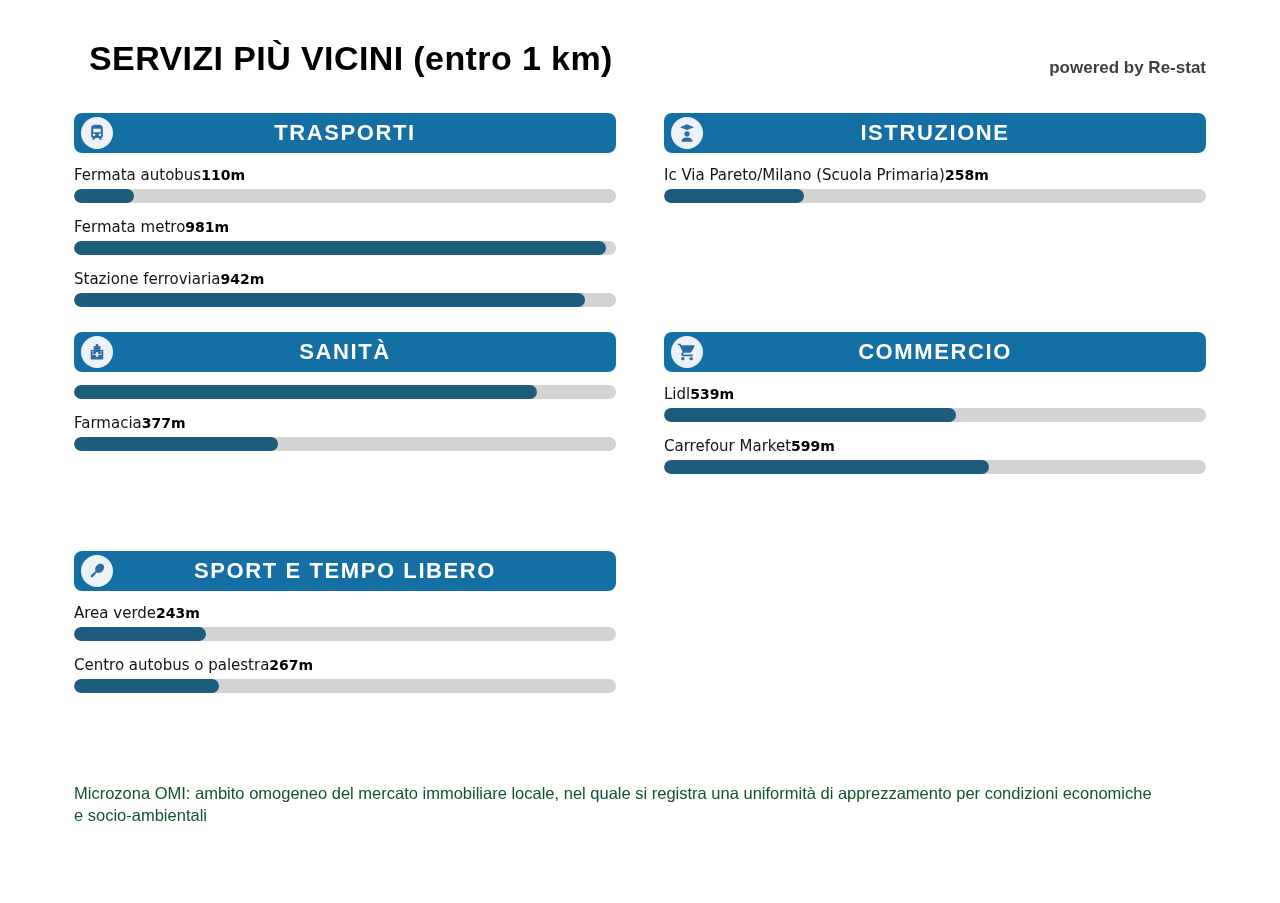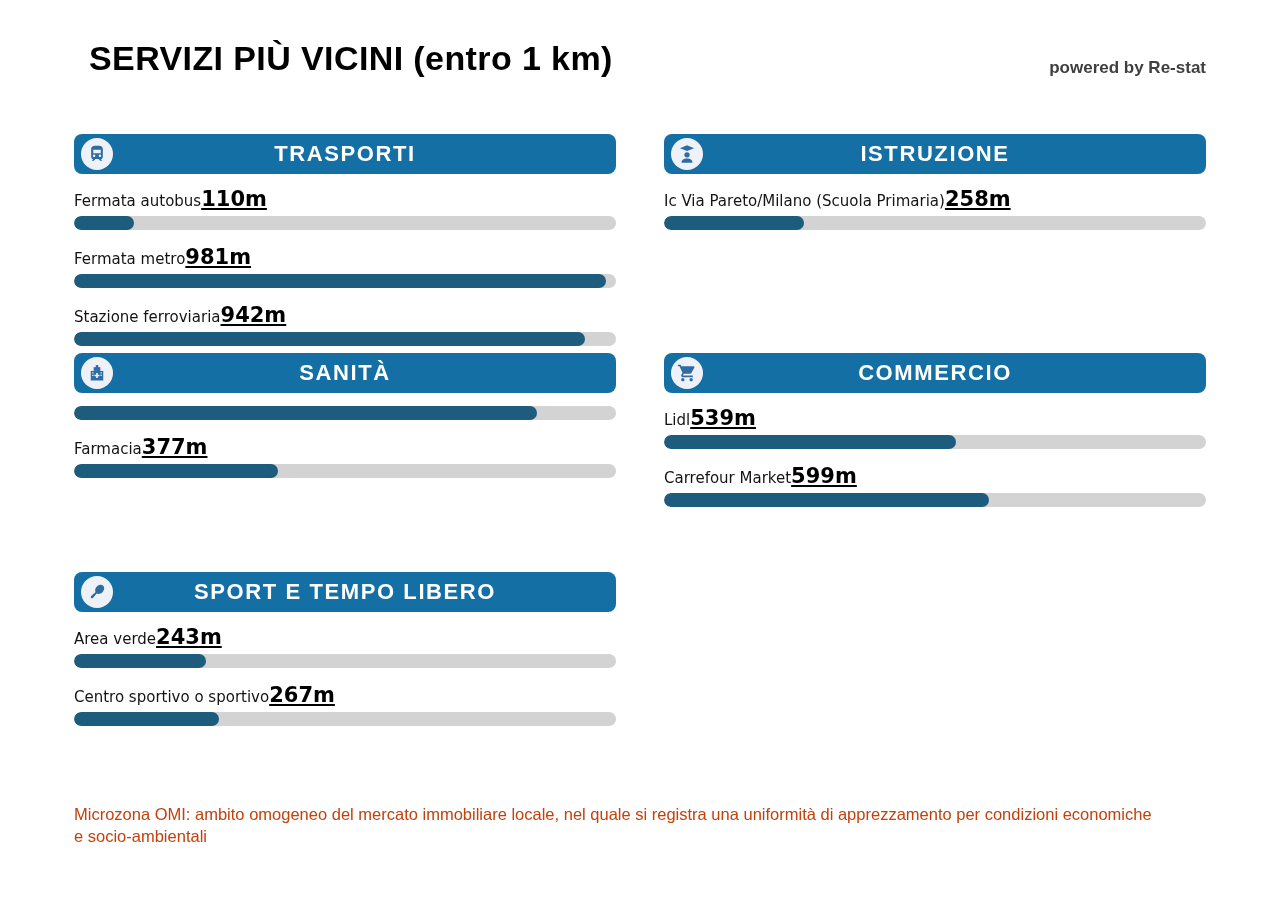--- a/index.html
+++ b/index.html
@@ -16,21 +16,21 @@
     font-size:34px;font-weight:800;letter-spacing:.4px;color:#000;
   }
   .powered-by{
     position:absolute;top:19px;right:0;
     font-family:"Liberation Sans",sans-serif;
     font-size:17px;font-weight:600;color:#3f3f3f;
   }
 
   
   .cards{
-    margin-top:33px;
+    margin-top:12px;
     display:grid;grid-template-columns:1fr 1fr;
     column-gap:48px;grid-auto-rows:219px;align-items:start;
   }
   .card{min-width:0;}
   .card-header{
     position:relative;height:40px;border-radius:8px;
     background:var(--header-blue,#1470a4);
     display:flex;align-items:center;justify-content:center;
   }
   .icon-circle{
@@ -46,34 +46,34 @@
   }
 
   
   .rows{padding-top:13px;}
   .row{margin-bottom:15px;}
   .row-top{
     display:flex;align-items:baseline;
     margin-bottom:5px;
   }
   .row-label{font-size:15px;color:#141414;}
-  .row-value{font-size:21px;font-weight:bold;color:#000;text-decoration:underline;}
+  .row-value{font-size:14px;font-weight:bold;color:#000;}
   .track{
     height:14px;border-radius:7px;background:var(--bar-track,#d3d3d3);
     overflow:hidden;
   }
   .fill{
     height:100%;border-radius:7px;background:var(--bar-fill,#1e5c7e);
   }
 
   
   .footnote{
     margin:13px 0 0 0;max-width:1085px;
     font-family:"Liberation Sans",sans-serif;
-    font-size:16.5px;line-height:1.32;color:#c2410c;
+    font-size:16.5px;line-height:1.32;color:#14532d;
   }
 </style>
 </head>
 <body>
 
 <div class="page">
   <header class="page-header">
     <h1 class="page-title">SERVIZI PIÙ VICINI (entro 1 km)</h1>
     <div class="powered-by">powered by Re-stat</div>
   </header>
@@ -228,21 +228,21 @@
     <div class="row-top">
       <span class="row-label">Area verde</span>
       <span class="row-value">243m</span>
     </div>
     <div class="track">
       <div class="fill" style="width: 24.3%;"></div>
     </div>
   </div>
           <div class="row">
     <div class="row-top">
-      <span class="row-label">Centro sportivo o sportivo</span>
+      <span class="row-label">Centro autobus o palestra</span>
       <span class="row-value">267m</span>
     </div>
     <div class="track">
       <div class="fill" style="width: 26.7%;"></div>
     </div>
   </div>
         </div>
   </section>
     </main>
 

